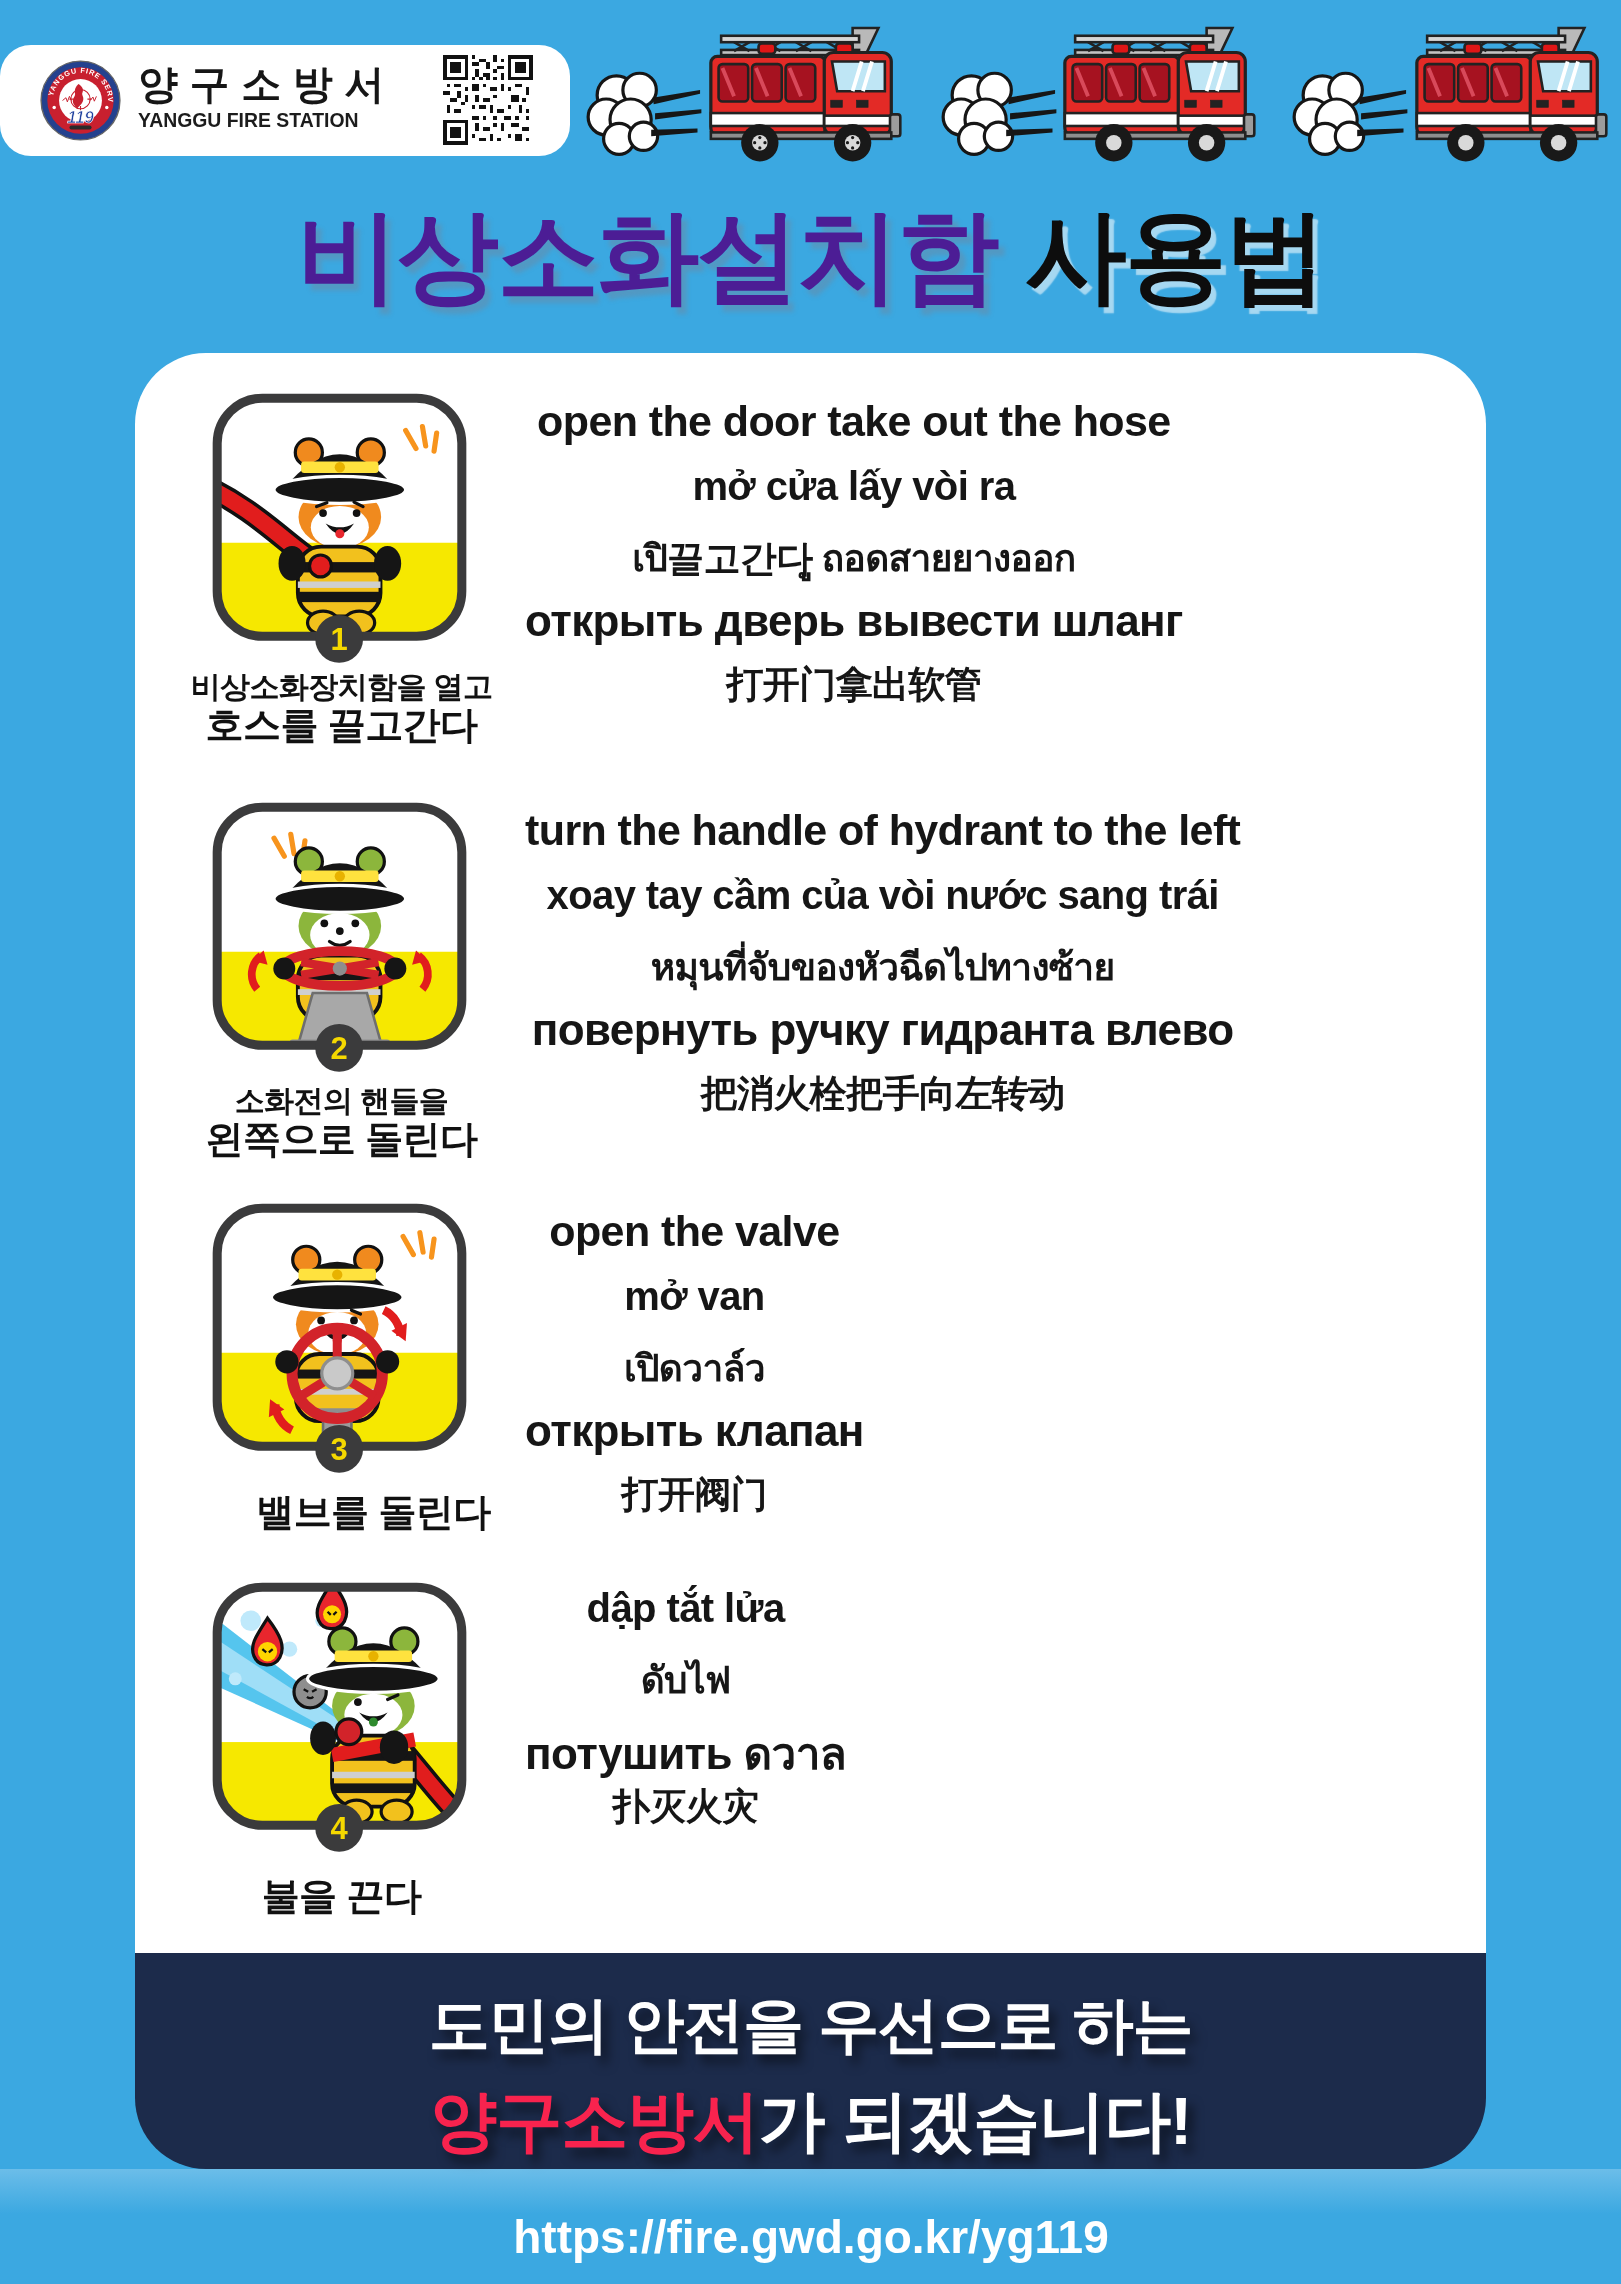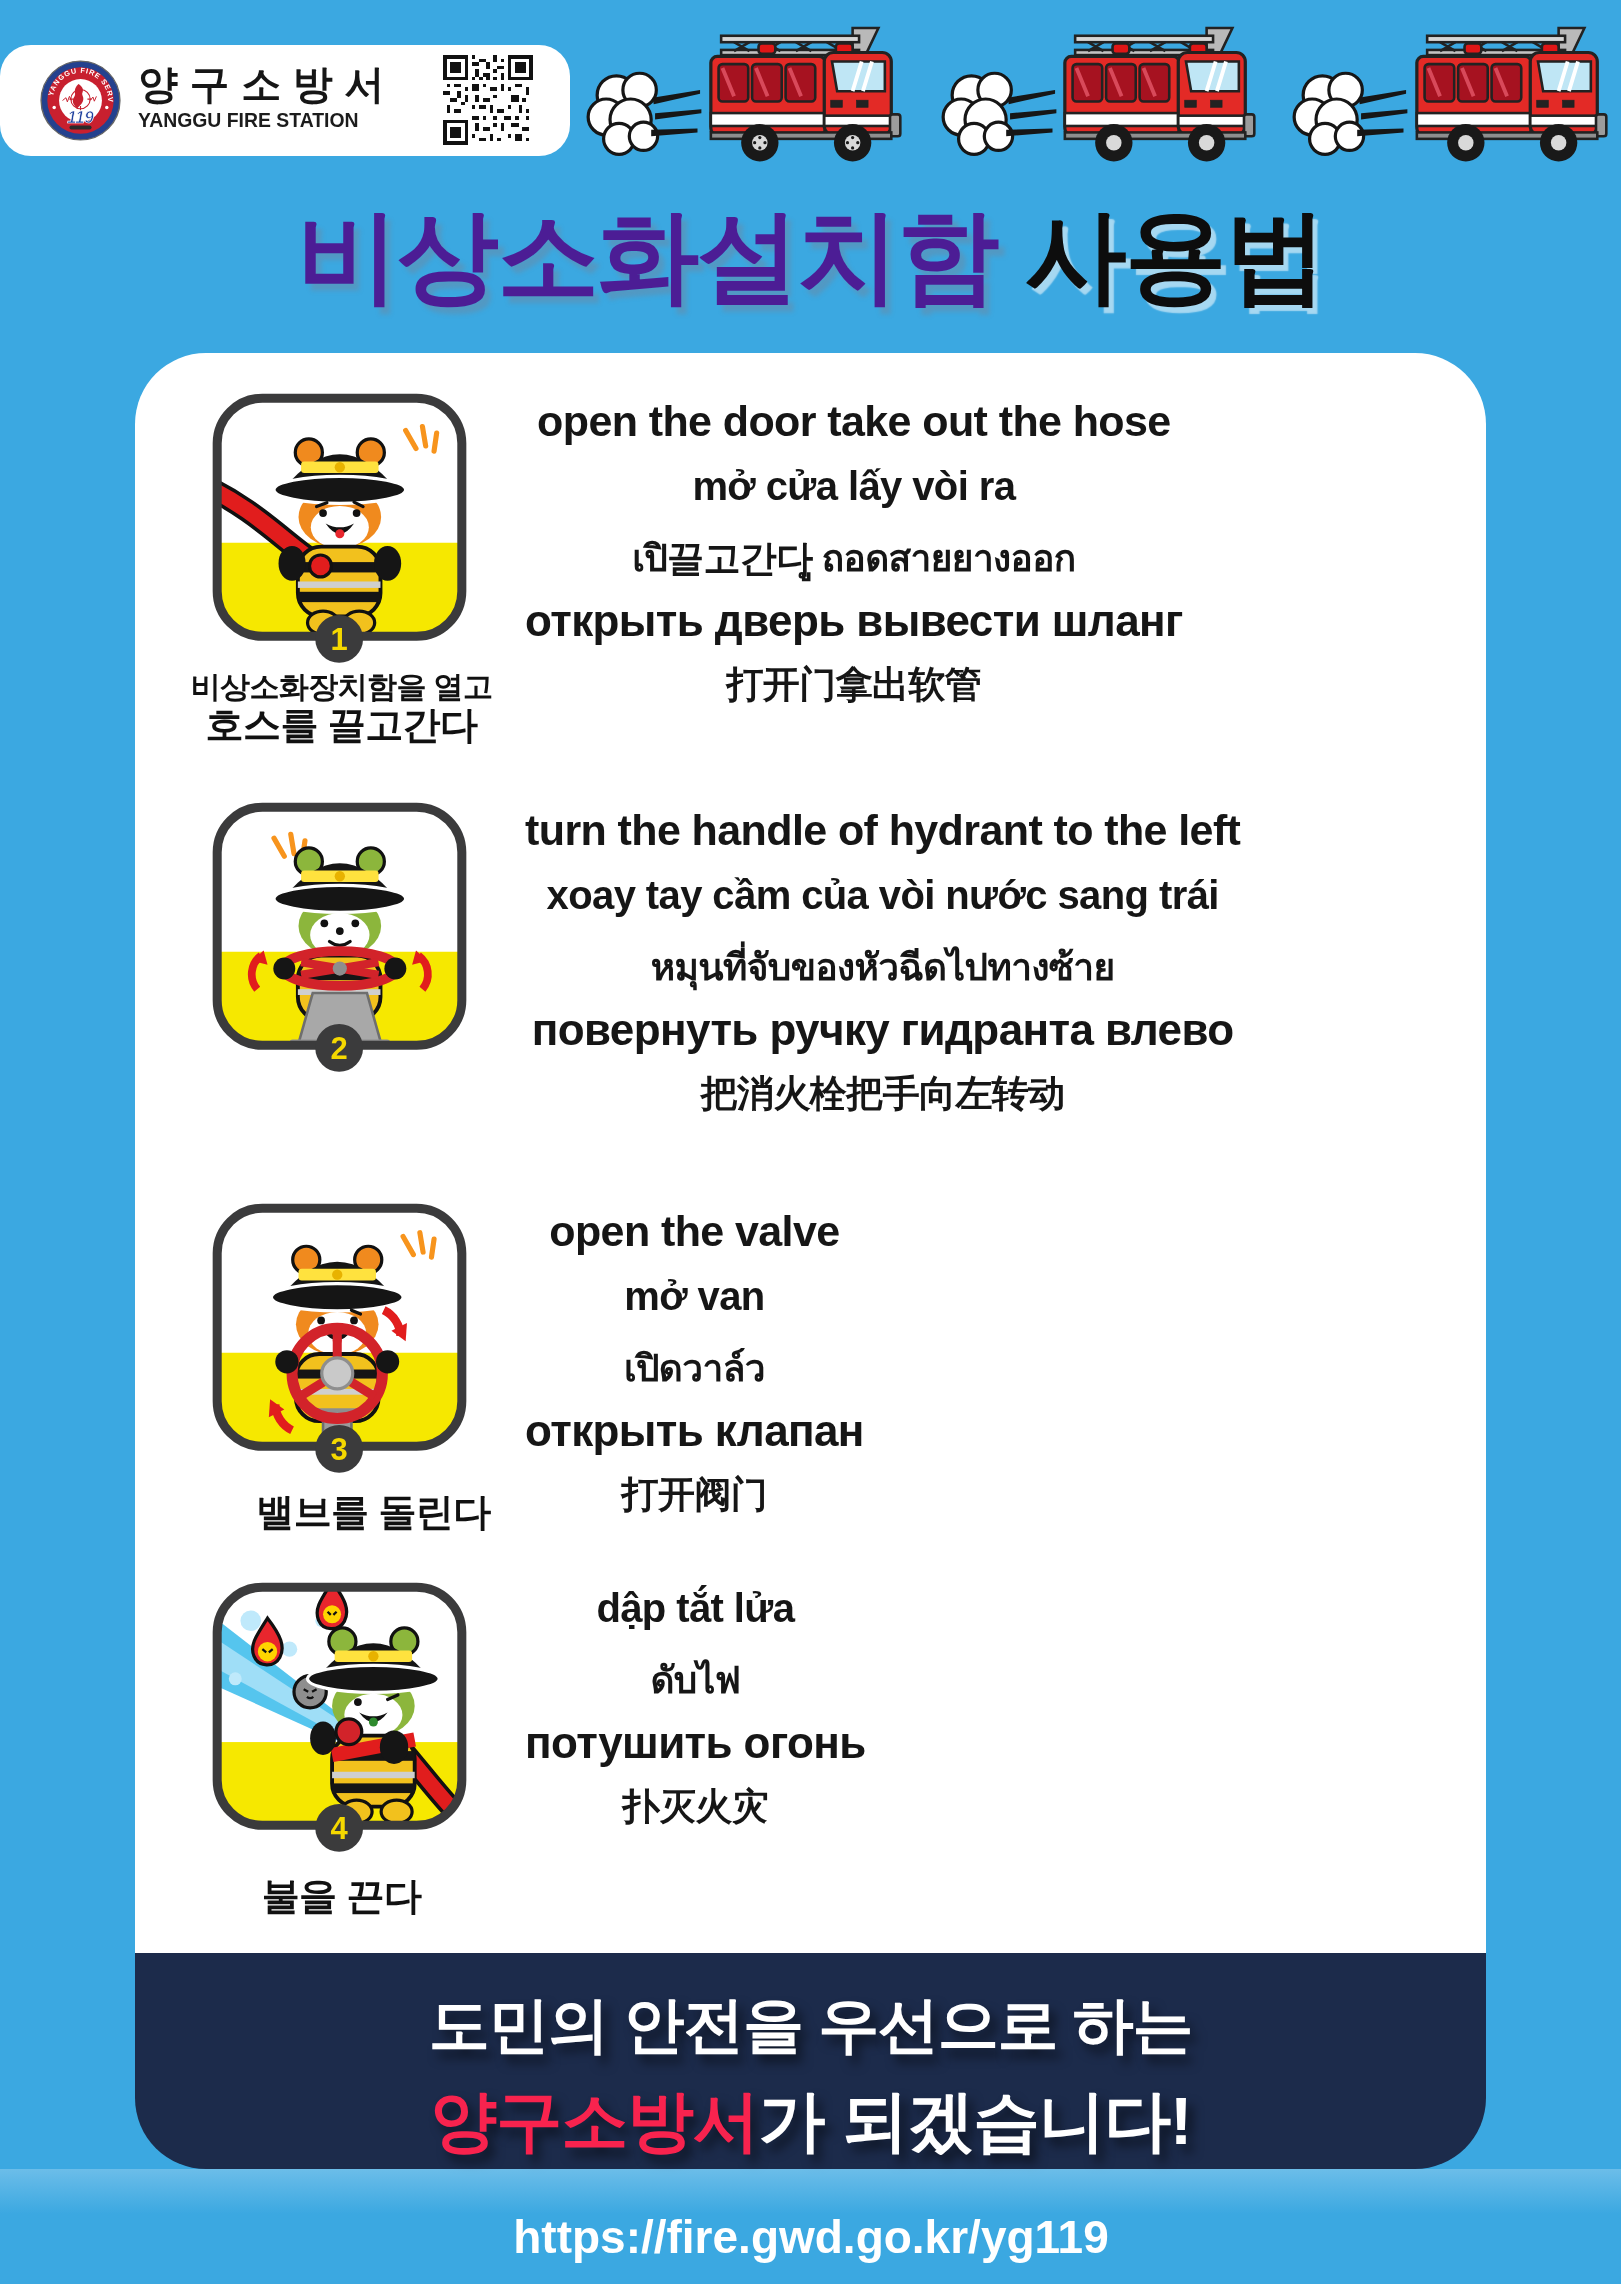--- a/index.html
+++ b/index.html
@@ -423,20 +423,24 @@
           <circle cx="284" cy="258" r="17" fill="#151515"></circle>
           <path d="M76,238 A36,36 0 0 0 70,290" stroke="#E11D1D" stroke-width="12" fill="none"></path>
           <polygon points="80,230 62,246 86,252" fill="#E11D1D"></polygon>
           <path d="M320,238 A36,36 0 0 1 326,290" stroke="#E11D1D" stroke-width="12" fill="none"></path>
           <polygon points="316,230 334,246 310,252" fill="#E11D1D"></polygon>
         </g>
         <rect x="8" y="8" width="379" height="369" rx="70" fill="none" stroke="#3B3B3C" stroke-width="14"></rect>
         <circle cx="197" cy="381" r="37" fill="#3B3B3C"></circle>
         <text x="197" y="398" text-anchor="middle" font-size="48" font-weight="900" fill="#F5D800">2</text>
       </svg>
+      <div class="caption cap2">
+        <div class="cap-small">소화전의 핸들을</div>
+        <div class="cap-big">왼쪽으로 돌린다</div>
+      </div>
       <div class="langs">
         <div class="lang-line lang-en">turn the handle of hydrant to the left</div>
         <div class="lang-line lang-vi">xoay tay cầm của vòi nước sang trái</div>
         <div class="lang-line lang-th">หมุนที่จับของหัวฉีดไปทางซ้าย</div>
         <div class="lang-line lang-ru">повернуть ручку гидранта влево</div>
         <div class="lang-line lang-zh">把消火栓把手向左转动</div>
       </div>
     </div>
 
     <div class="row r3">
@@ -556,21 +560,21 @@
         <circle cx="197" cy="381" r="37" fill="#3B3B3C"></circle>
         <text x="197" y="398" text-anchor="middle" font-size="48" font-weight="900" fill="#F5D800">4</text>
       </svg>
       <div class="caption cap4">
 
         <div class="cap-big">불을 끈다</div>
       </div>
       <div class="langs">
         <div class="lang-line lang-vi">dập tắt lửa</div>
         <div class="lang-line lang-th">ดับไฟ</div>
-        <div class="lang-line lang-ru">потушить огонь</div>
+        <div class="lang-line lang-ru">потушить ดวาล</div>
         <div class="lang-line lang-zh">扑灭火灾</div>
       </div>
     </div>
   </div>
 
   <div class="navy-band">
     <div class="f-line1">도민의 안전을 우선으로 하는</div>
     <div class="f-line2">
       <span class="f-red">양구소방서</span><span>가 되겠습니다!</span>
     </div>

